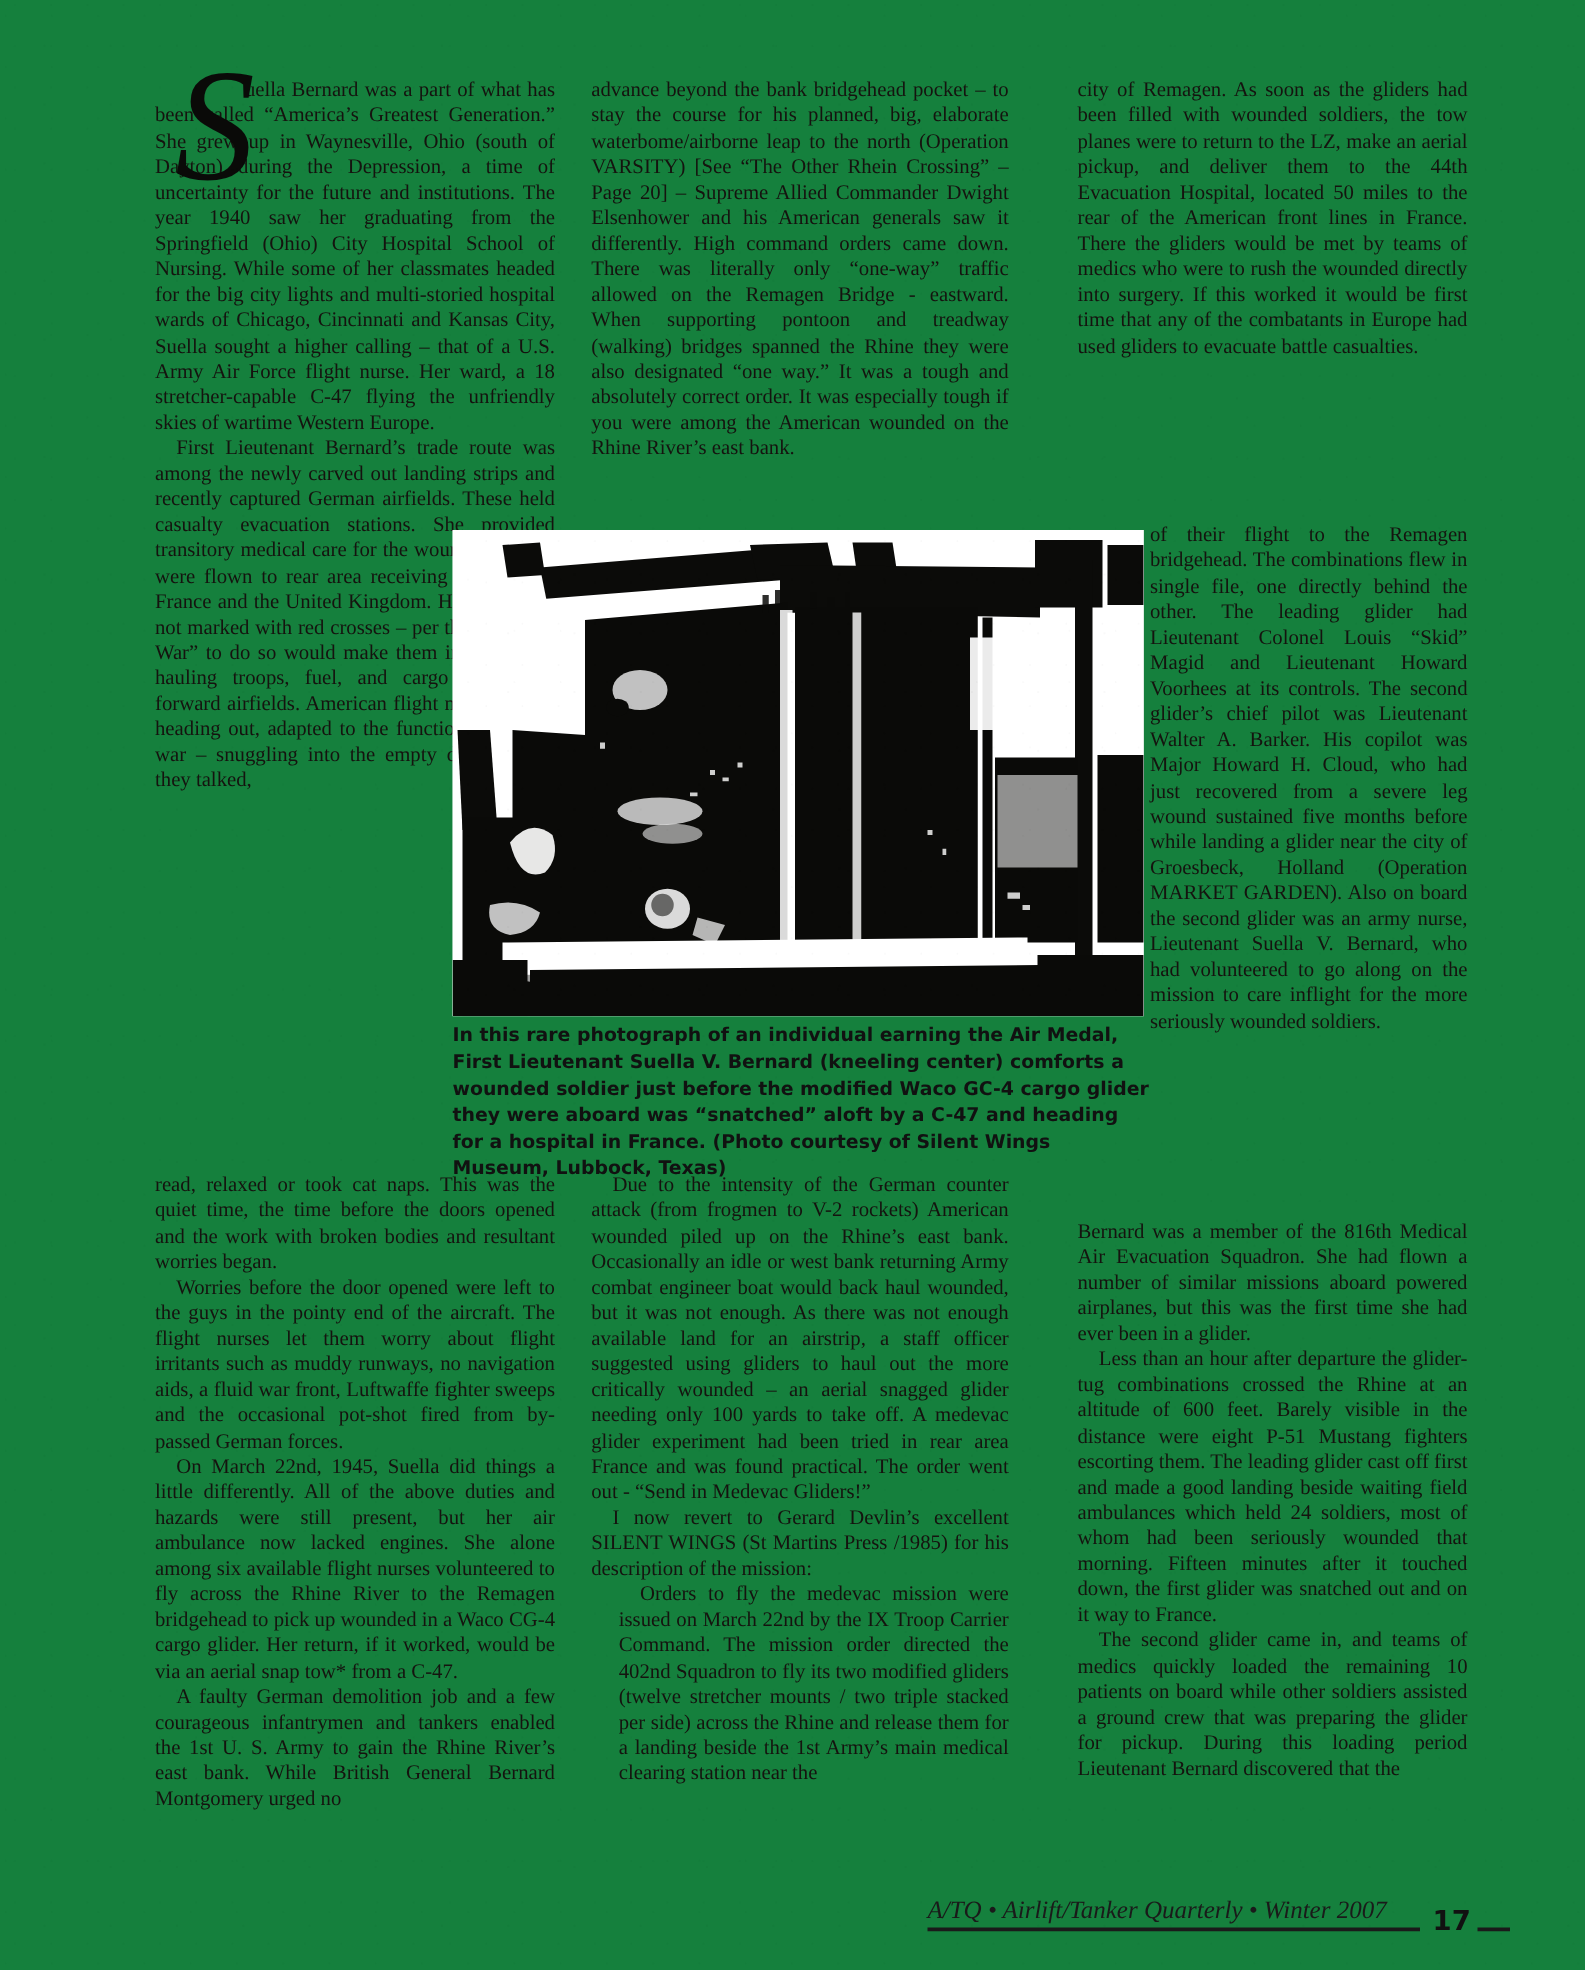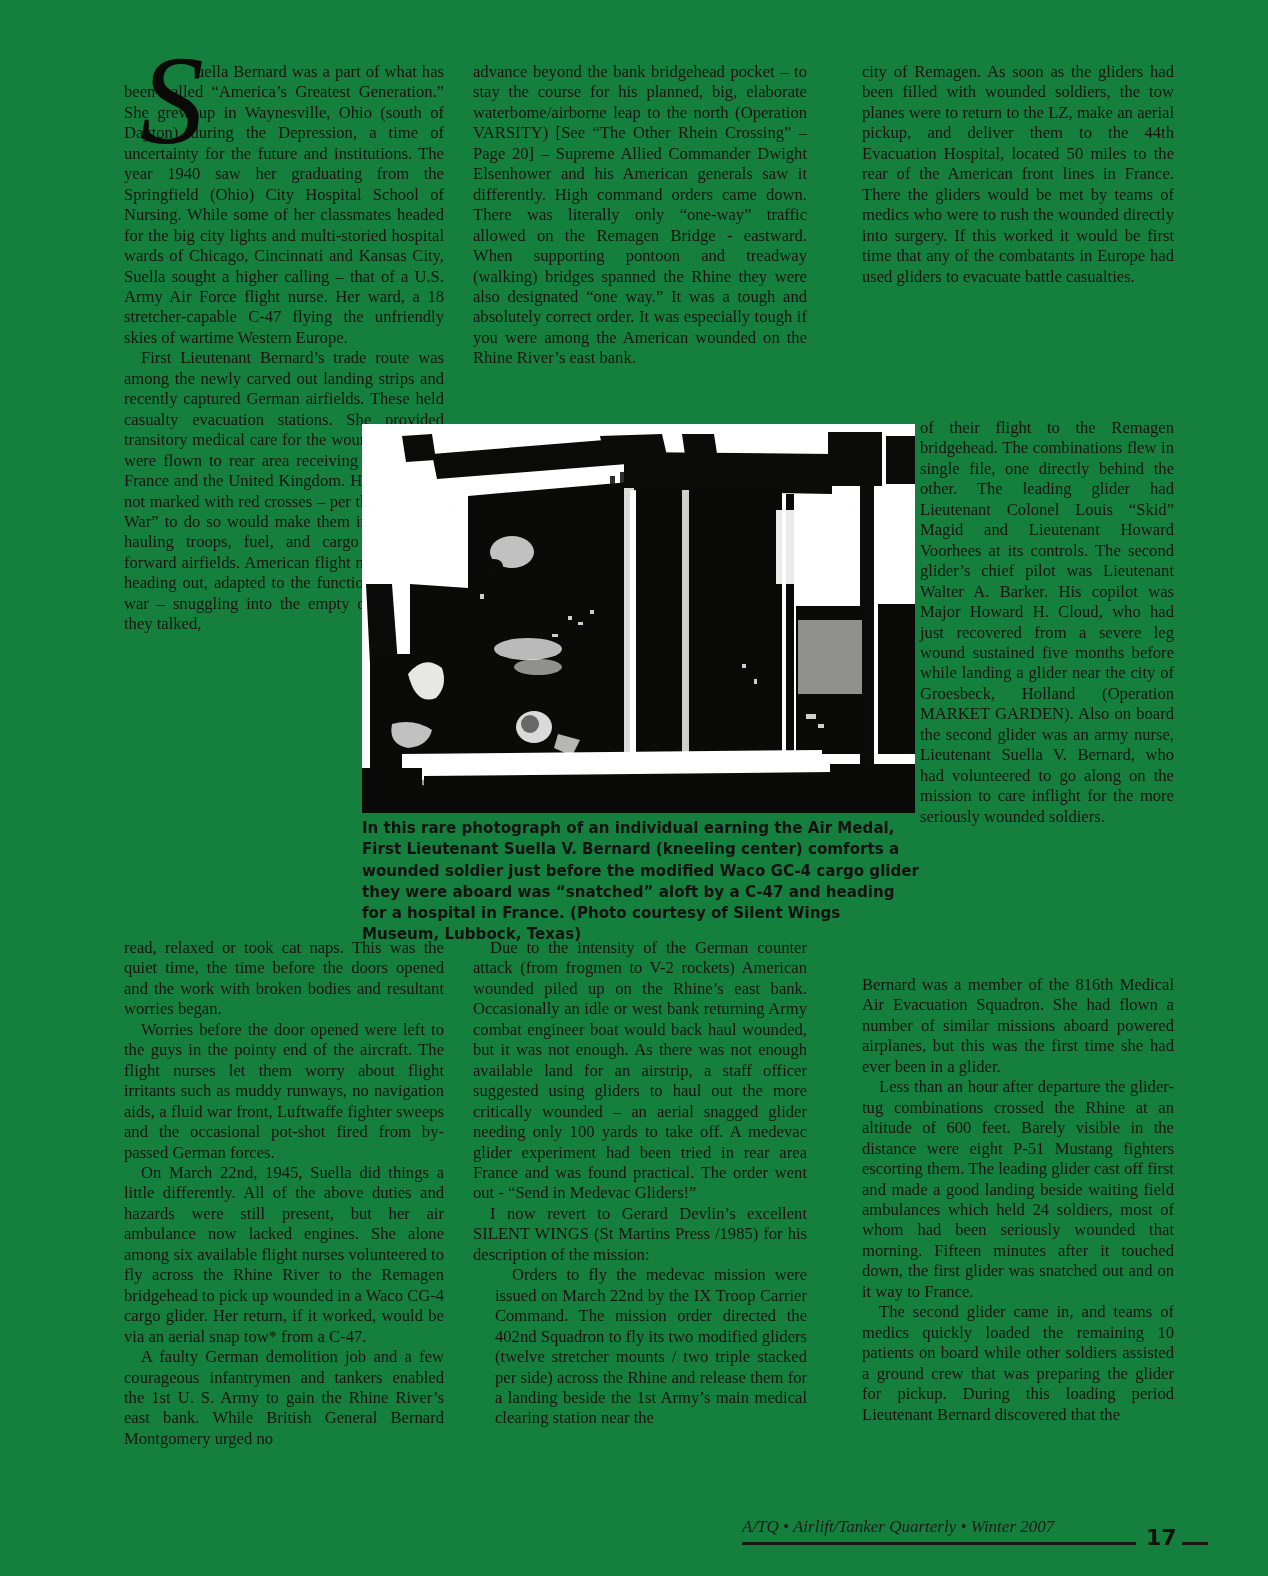--- a/index.html
+++ b/index.html
@@ -100,21 +100,21 @@
     top: 1517px;
     width: 430px;
     height: 44px;
   }
   .footer-text {
     position: absolute;
     left: 0;
     top: 0;
     font-family: "Liberation Serif", "DejaVu Serif", serif;
     font-style: italic;
-    font-size: 17px;
+    font-size: 20px;
     color: #1a1a1a;
     white-space: nowrap;
   }
   .footer-rule {
     position: absolute;
     left: 0;
     top: 25px;
     width: 394px;
     height: 2.6px;
     background: #1a1a1a;

